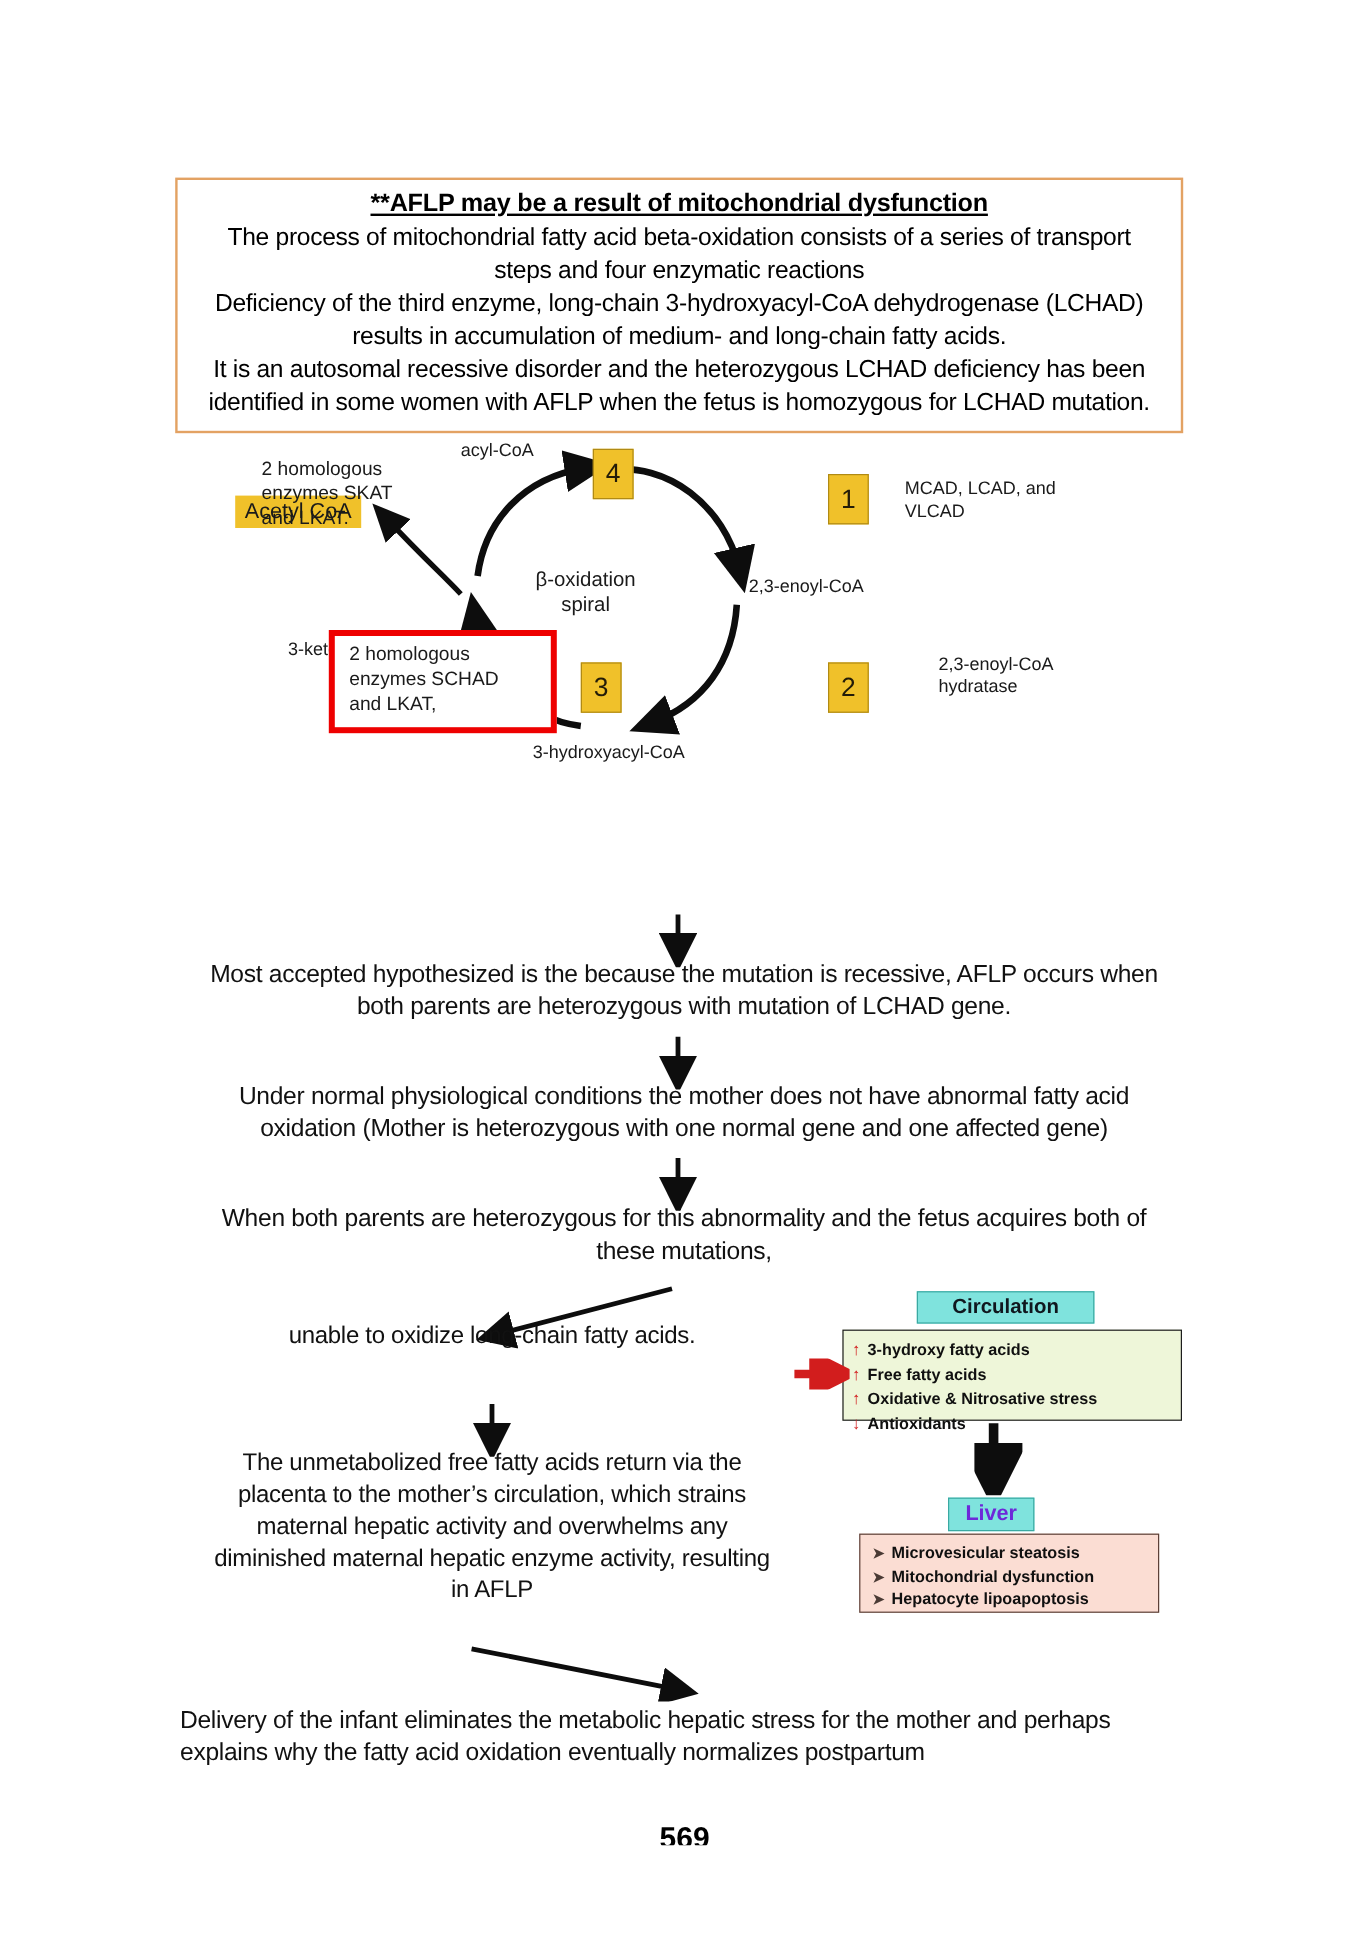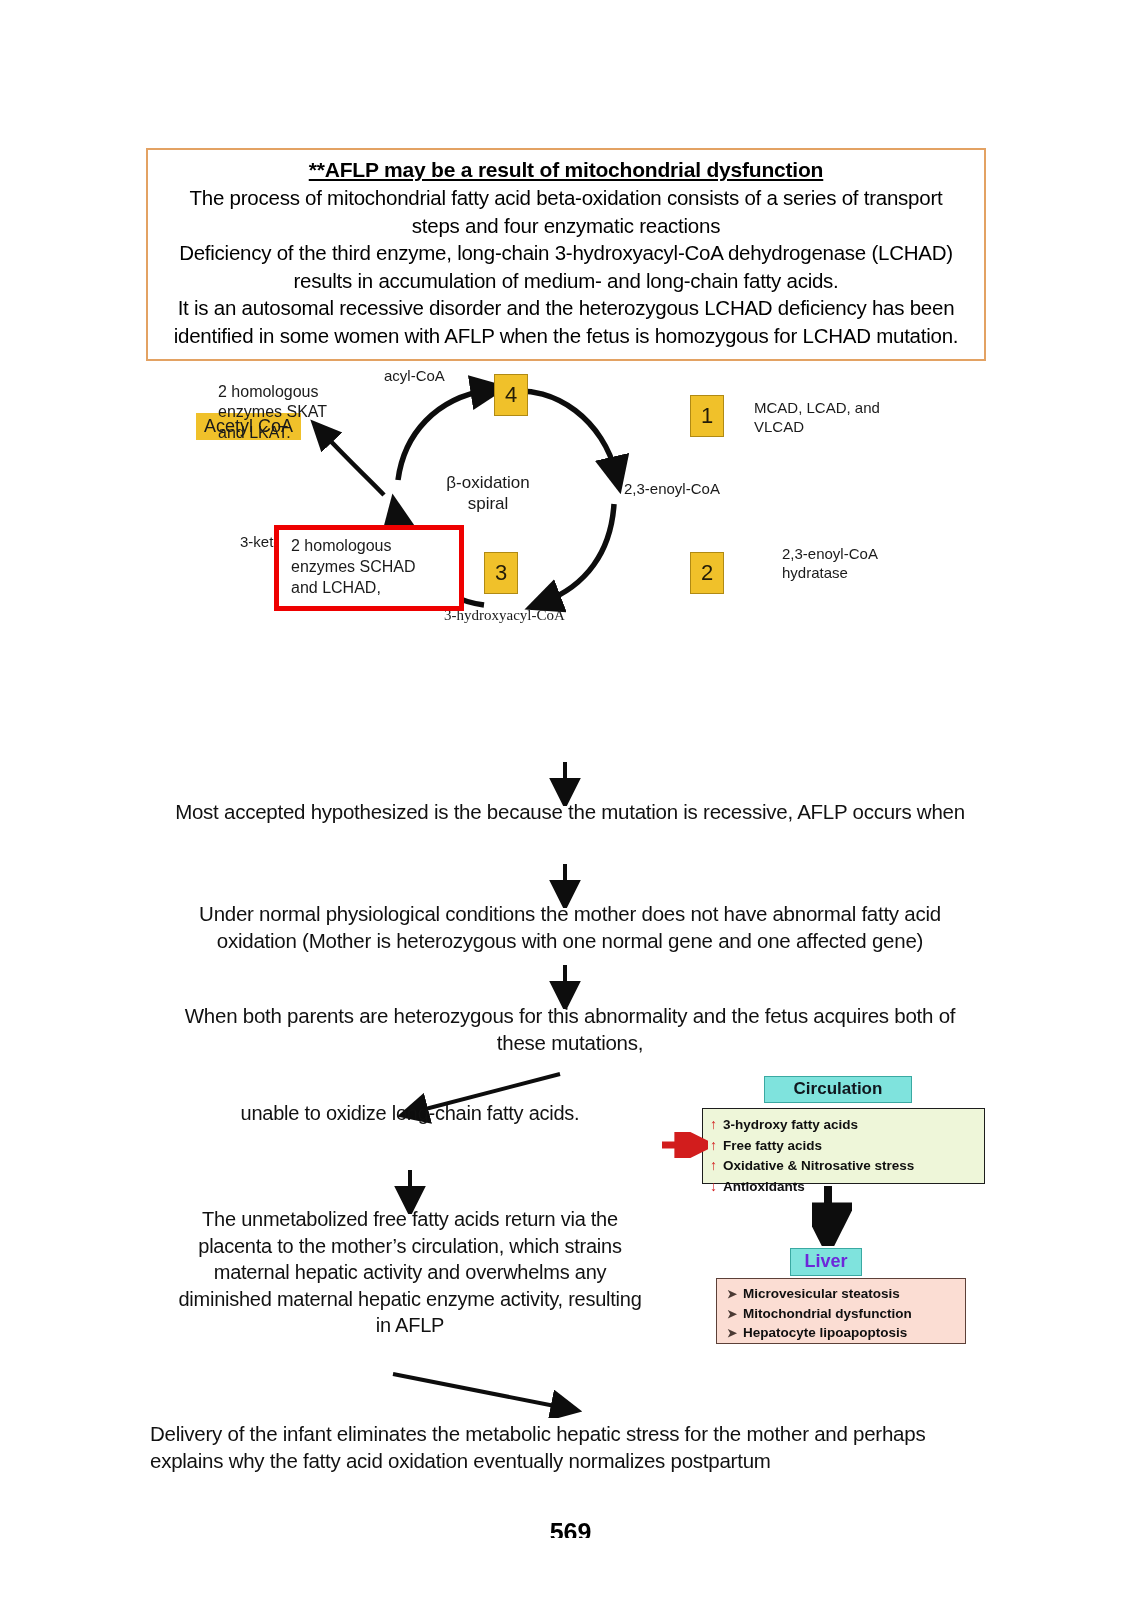--- a/index.html
+++ b/index.html
@@ -223,21 +223,21 @@
 
       <path d="M288,243 C240,237 208,198 200,152" stroke="#0d0d0d" stroke-width="5.5" fill="none" marker-end="url(#ah)"></path>
 
       <path d="M202,118 C208,72 240,36 292,28" stroke="#0d0d0d" stroke-width="5.5" fill="none" marker-end="url(#ah)"></path>
 
       <path d="M188,133 C172,116 158,104 126,70" stroke="#0d0d0d" stroke-width="4.5" fill="none" marker-end="url(#ah)"></path>
     </svg>
 
     <div class="dlabel" style="left:188px; top:4px;">acyl-CoA</div>
     <div class="dlabel" style="left:428px; top:117px;">2,3-enoyl-CoA</div>
-    <div class="dlabel" style="left:248px; top:244px;font-family:Liberation Serif, serif;">3-hydroxyacyl-CoA</div>
+    <div class="dlabel" style="left:248px; top:256px;">3-hydroxyacyl-CoA</div>
     <div class="dlabel" style="left:44px; top:138px;margin-top:32px;">3-ketoacyl CoA</div>
 
     <div class="acetyl-chip" style="left:0px; top:51px;">Acetyl CoA</div>
 
     <div class="center-label" style="left:232px; top:110px; width:120px;">
       <div>β-oxidation</div>
       <div>spiral</div>
     </div>
 
     <div class="numbox" style="left:298px; top:12px;">4</div>
@@ -256,36 +256,37 @@
 
     <div class="dlabel" style="left:22px; top:20px; font-size:16px;">
       <div>2 homologous</div>
       <div>enzymes SKAT</div>
       <div>and LKAT.</div>
     </div>
 
     <div class="redbox" style="left:78px; top:163px; width:190px;">
       <div>2 homologous</div>
       <div>enzymes SCHAD</div>
-      <div>and LCHAD,</div>
+      <div>and LKAT,</div>
     </div>
   </div>
 
 
   <svg class="arrow-down" style="left:545px; top:760px;" width="40" height="46">
     <defs>
       <marker id="fa1" markerWidth="8" markerHeight="8" refX="3.6" refY="4" orient="auto">
         <path d="M0,0 L8,4 L0,8 Z" fill="#0d0d0d"></path>
       </marker>
     </defs>
     <line x1="20" y1="2" x2="20" y2="32" stroke="#0d0d0d" stroke-width="4" marker-end="url(#fa1)"></line>
   </svg>
 
   <div class="flow-text" style="left:150px; top:798px; width:840px;">
     <div>Most accepted hypothesized is the because the mutation is recessive, AFLP occurs when</div>
+    <div>both parents are heterozygous with mutation of LCHAD gene.</div>
   </div>
 
   <svg class="arrow-down" style="left:545px; top:862px;" width="40" height="46">
     <line x1="20" y1="2" x2="20" y2="32" stroke="#0d0d0d" stroke-width="4" marker-end="url(#fa1)"></line>
   </svg>
 
   <div class="flow-text" style="left:150px; top:900px; width:840px;">
     <div>Under normal physiological conditions the mother does not have abnormal fatty acid</div>
     <div>oxidation (Mother is heterozygous with one normal gene and one affected gene)</div>
   </div>

